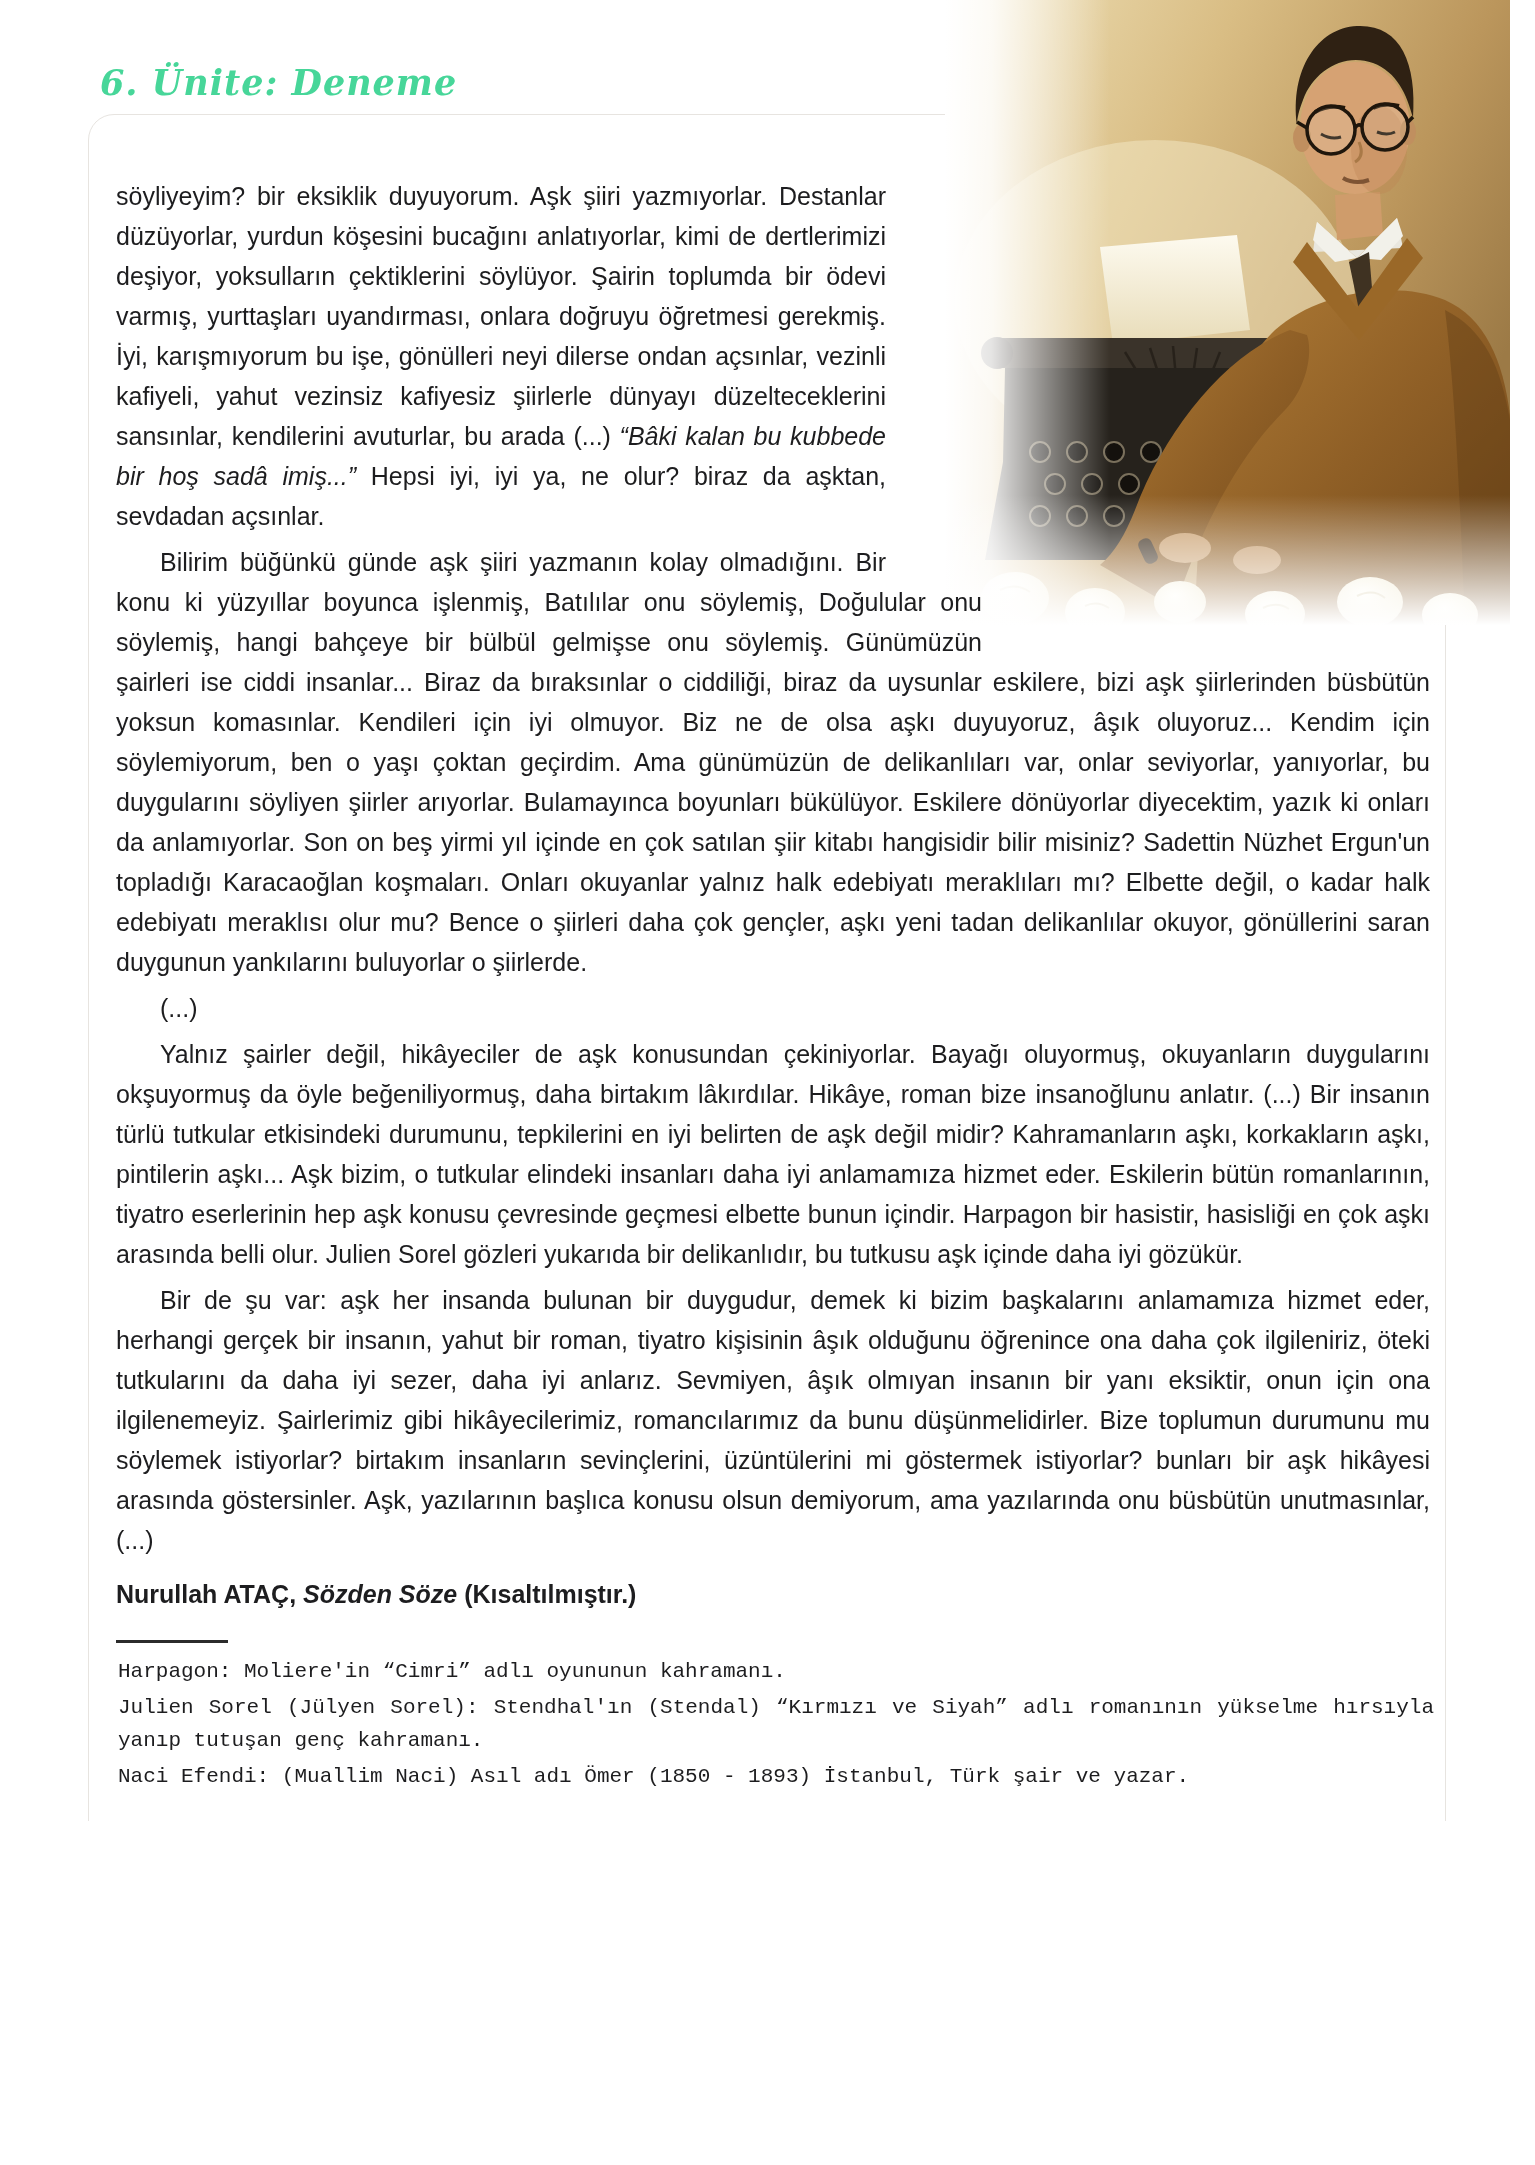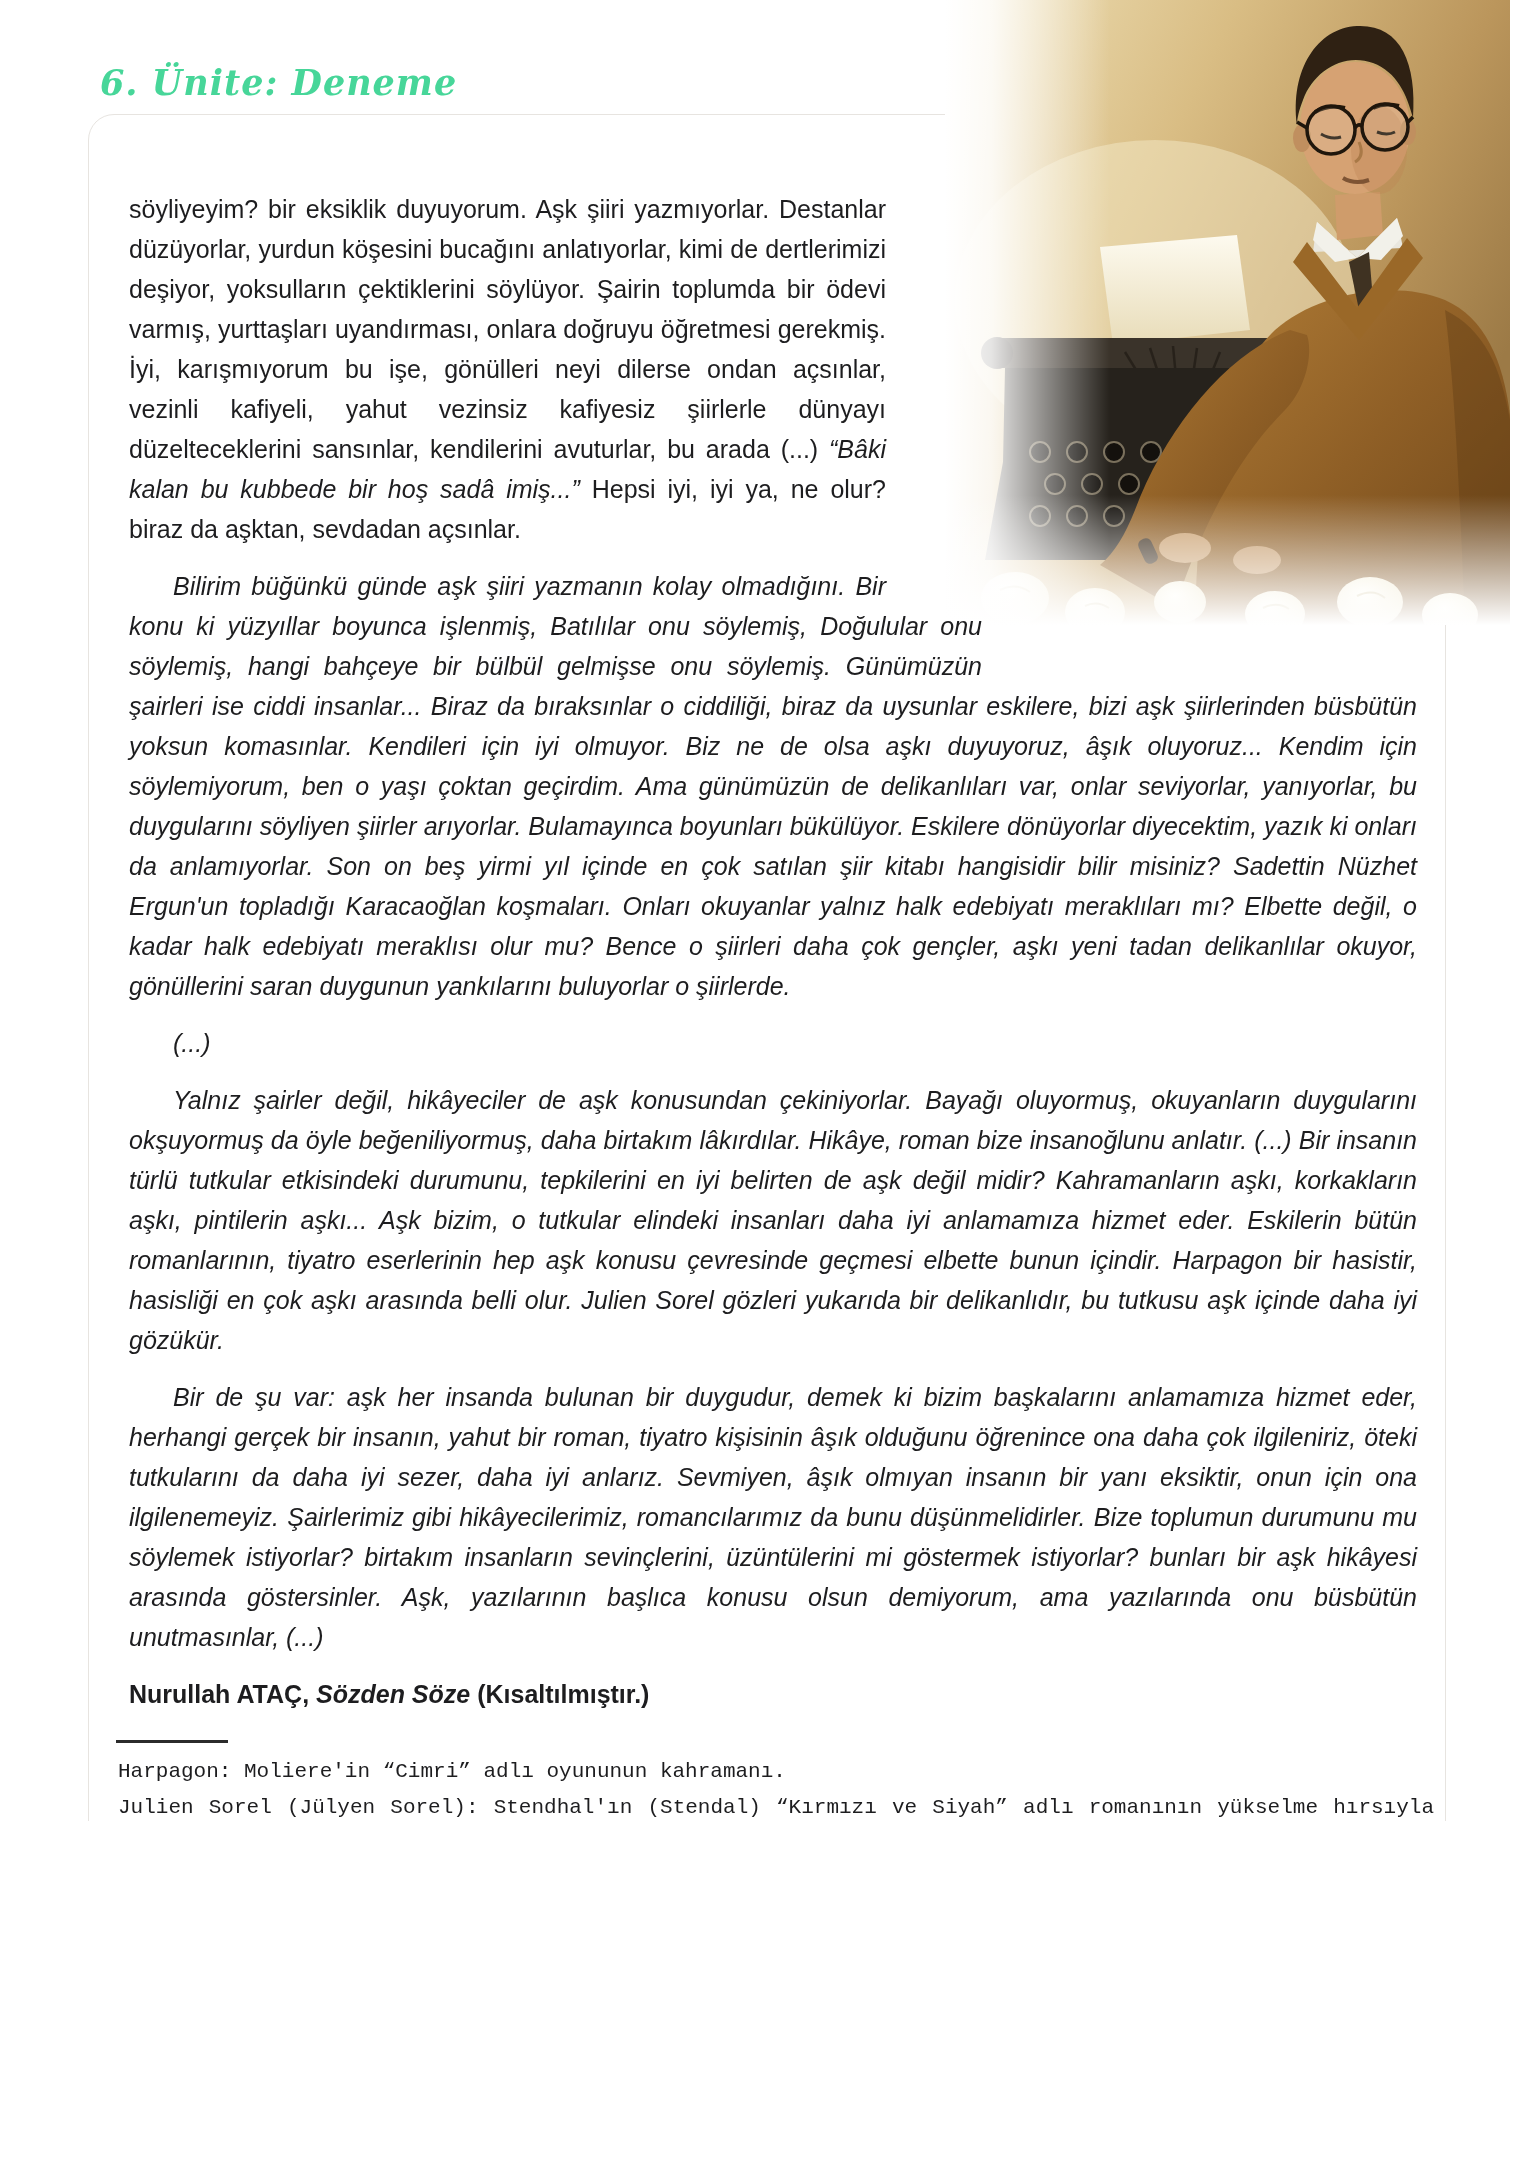--- a/index.html
+++ b/index.html
@@ -54,22 +54,22 @@
   .essay-body {
     position:absolute;
     left:112px; top:172px;
     width:1322px;
     font-size:25px;
     line-height:40px;
     text-align:justify;
   }
   .wrap-spacer-a { float:right; width:548px; height:400px; }
   .wrap-spacer-b { float:right; clear:right; width:452px; height:80px; }
-  .essay-body p { margin:17px; }
-  .essay-body p.indent { text-indent:44px; margin-top:6px;font-style:italic; }
+  .essay-body p { margin:4px; }
+  .essay-body p.indent { text-indent:44px; margin-top:6px; }
   .quote-italic { font-style:italic; }
 
   .attribution {
     text-align:left;
     font-weight:bold;
     margin-top:14px !important;
     padding-right:2px;
   }
   .attribution .bi { font-style:italic; }
 

